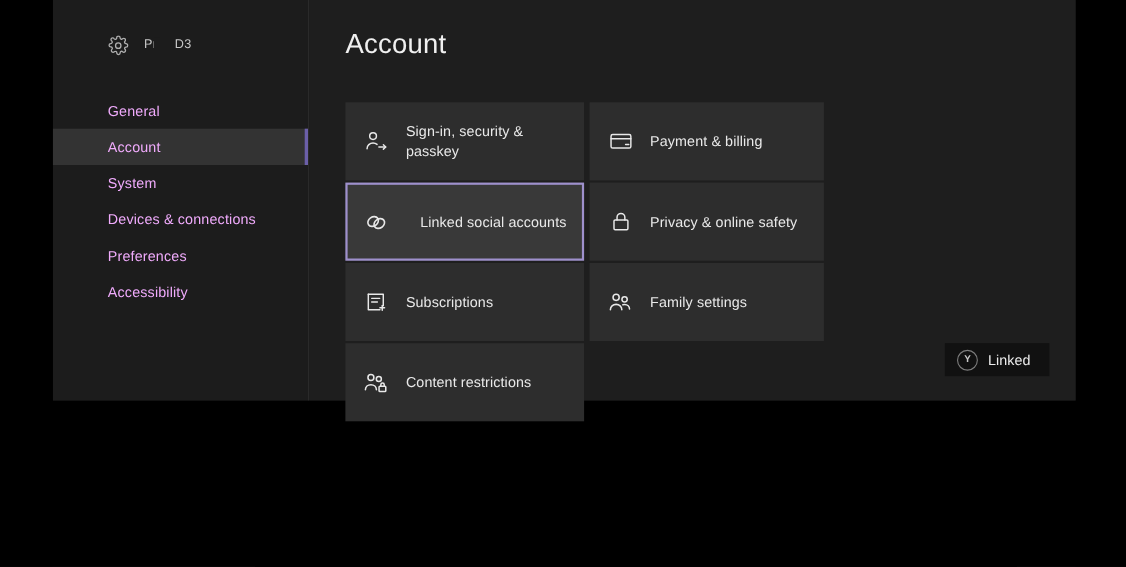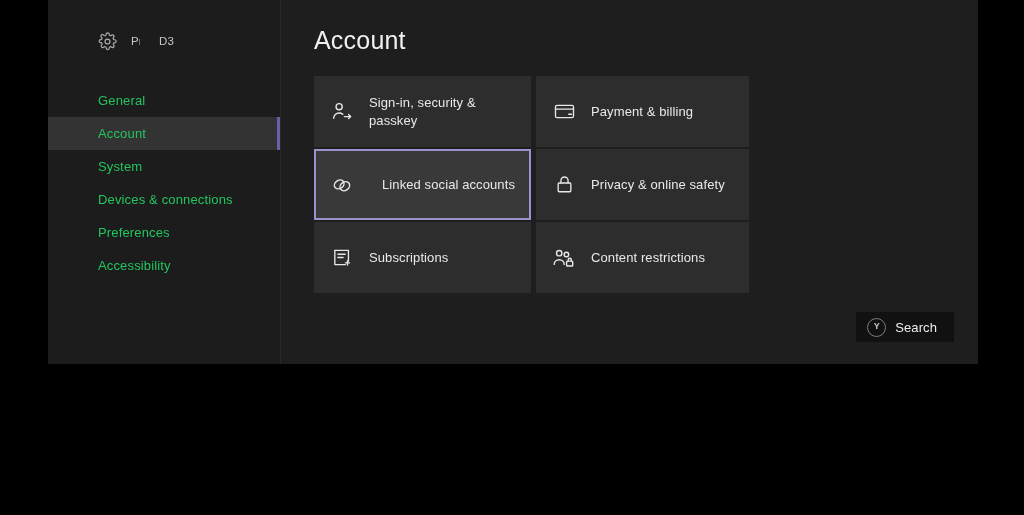--- a/index.html
+++ b/index.html
@@ -89,21 +89,21 @@
   }
 
   .nav-list { padding-top: 2px; }
 
   .nav-item {
     position: relative;
     height: 33px;
     display: flex;
     align-items: center;
     padding-left: 50px;
-    color: #22c55e;
+    color: #f0abfc;
     font-size: 13px;
     letter-spacing: .15px;
     cursor: pointer;
   }
   .nav-item.selected {
     background: #333333;
   }
   .nav-item.selected::after {
     content: "";
     position: absolute;
@@ -126,21 +126,21 @@
   #page-title {
     margin: 0;
     padding-top: 26px;
     font-size: 25px;
     font-weight: 400;
     color: #f0f0f0;
     letter-spacing: .2px;
   }
 
   #tile-grid {
-    margin-top: 21px;
+    margin-top: 38px;
     display: grid;
     grid-template-columns: 217px 213px;
     column-gap: 5px;
     row-gap: 2px;
     width: 437px;
   }
 
   .tile {
     position: relative;
     box-sizing: border-box;
@@ -309,37 +309,48 @@
               <path d="M4 4.6v14.8h11"></path>
               <path d="M7.2 8.6h7.6"></path>
               <path d="M7.2 12h5.4"></path>
               <path d="M17.2 15.4v4.4"></path>
               <path d="M15 17.6h4.4"></path>
             </svg>
           </span>
           <span class="tile-label">Subscriptions</span>
         </div>
 
+        <div class="tile">
+          <span class="tile-icon">
+            <svg width="24" height="24" viewBox="0 0 24 24" fill="none" stroke="currentColor" stroke-width="1.4" stroke-linecap="round" stroke-linejoin="round">
+              <circle cx="8.1" cy="7.3" r="2.8"></circle>
+              <circle cx="15.8" cy="9.1" r="2.4"></circle>
+              <path d="M2.9 18.6c0-2.8 2.3-4.9 5.2-4.9s5.2 2.1 5.2 4.9"></path>
+              <path d="M14.2 14.1c.5-.2 1.1-.3 1.7-.3 2.5 0 4.4 1.8 4.4 4.2"></path>
+            </svg>
+          </span>
+          <span class="tile-label">Family settings</span>
+        </div>
 
         <div class="tile">
           <span class="tile-icon">
             <svg width="24" height="24" viewBox="0 0 24 24" fill="none" stroke="currentColor" stroke-width="1.4" stroke-linecap="round" stroke-linejoin="round">
               <circle cx="7.2" cy="7.2" r="2.7"></circle>
               <circle cx="14.4" cy="8.5" r="2.3"></circle>
               <path d="M2.2 18.4c0-2.7 2.2-4.7 5-4.7s5 2 5 4.7"></path>
               <rect x="14.6" y="15.1" width="6.1" height="4.9" rx="0.8"></rect>
               <path d="M16.2 15.1v-1.3a1.55 1.55 0 0 1 3.1 0v1.3"></path>
             </svg>
           </span>
           <span class="tile-label">Content restrictions</span>
         </div>
 
 
       </div>
 
       <div id="search-button">
         <span class="btn-glyph">Y</span>
-        <span class="btn-text">Search</span>
+        <span class="btn-text">Linked</span>
       </div>
 
     </div>
   </div>
 </div>
 
 </body></html>

